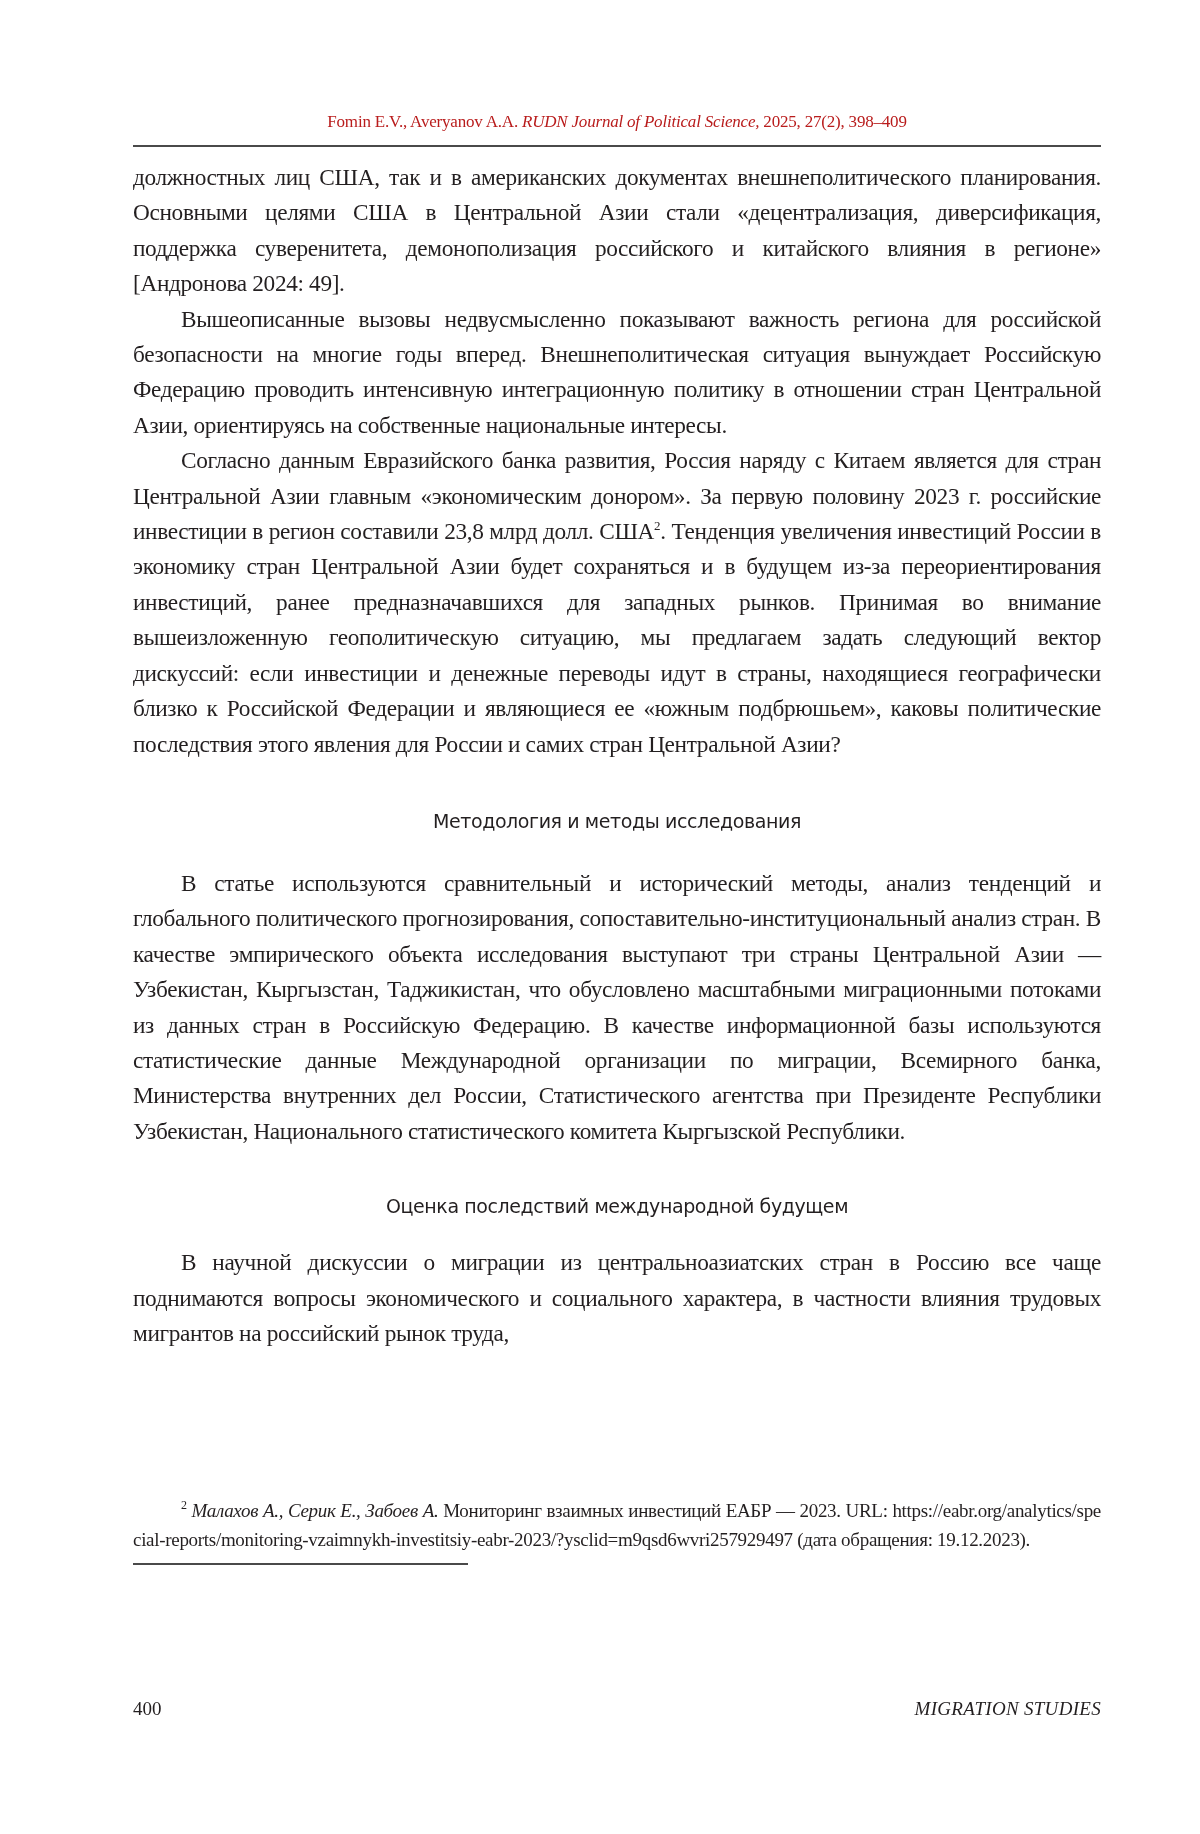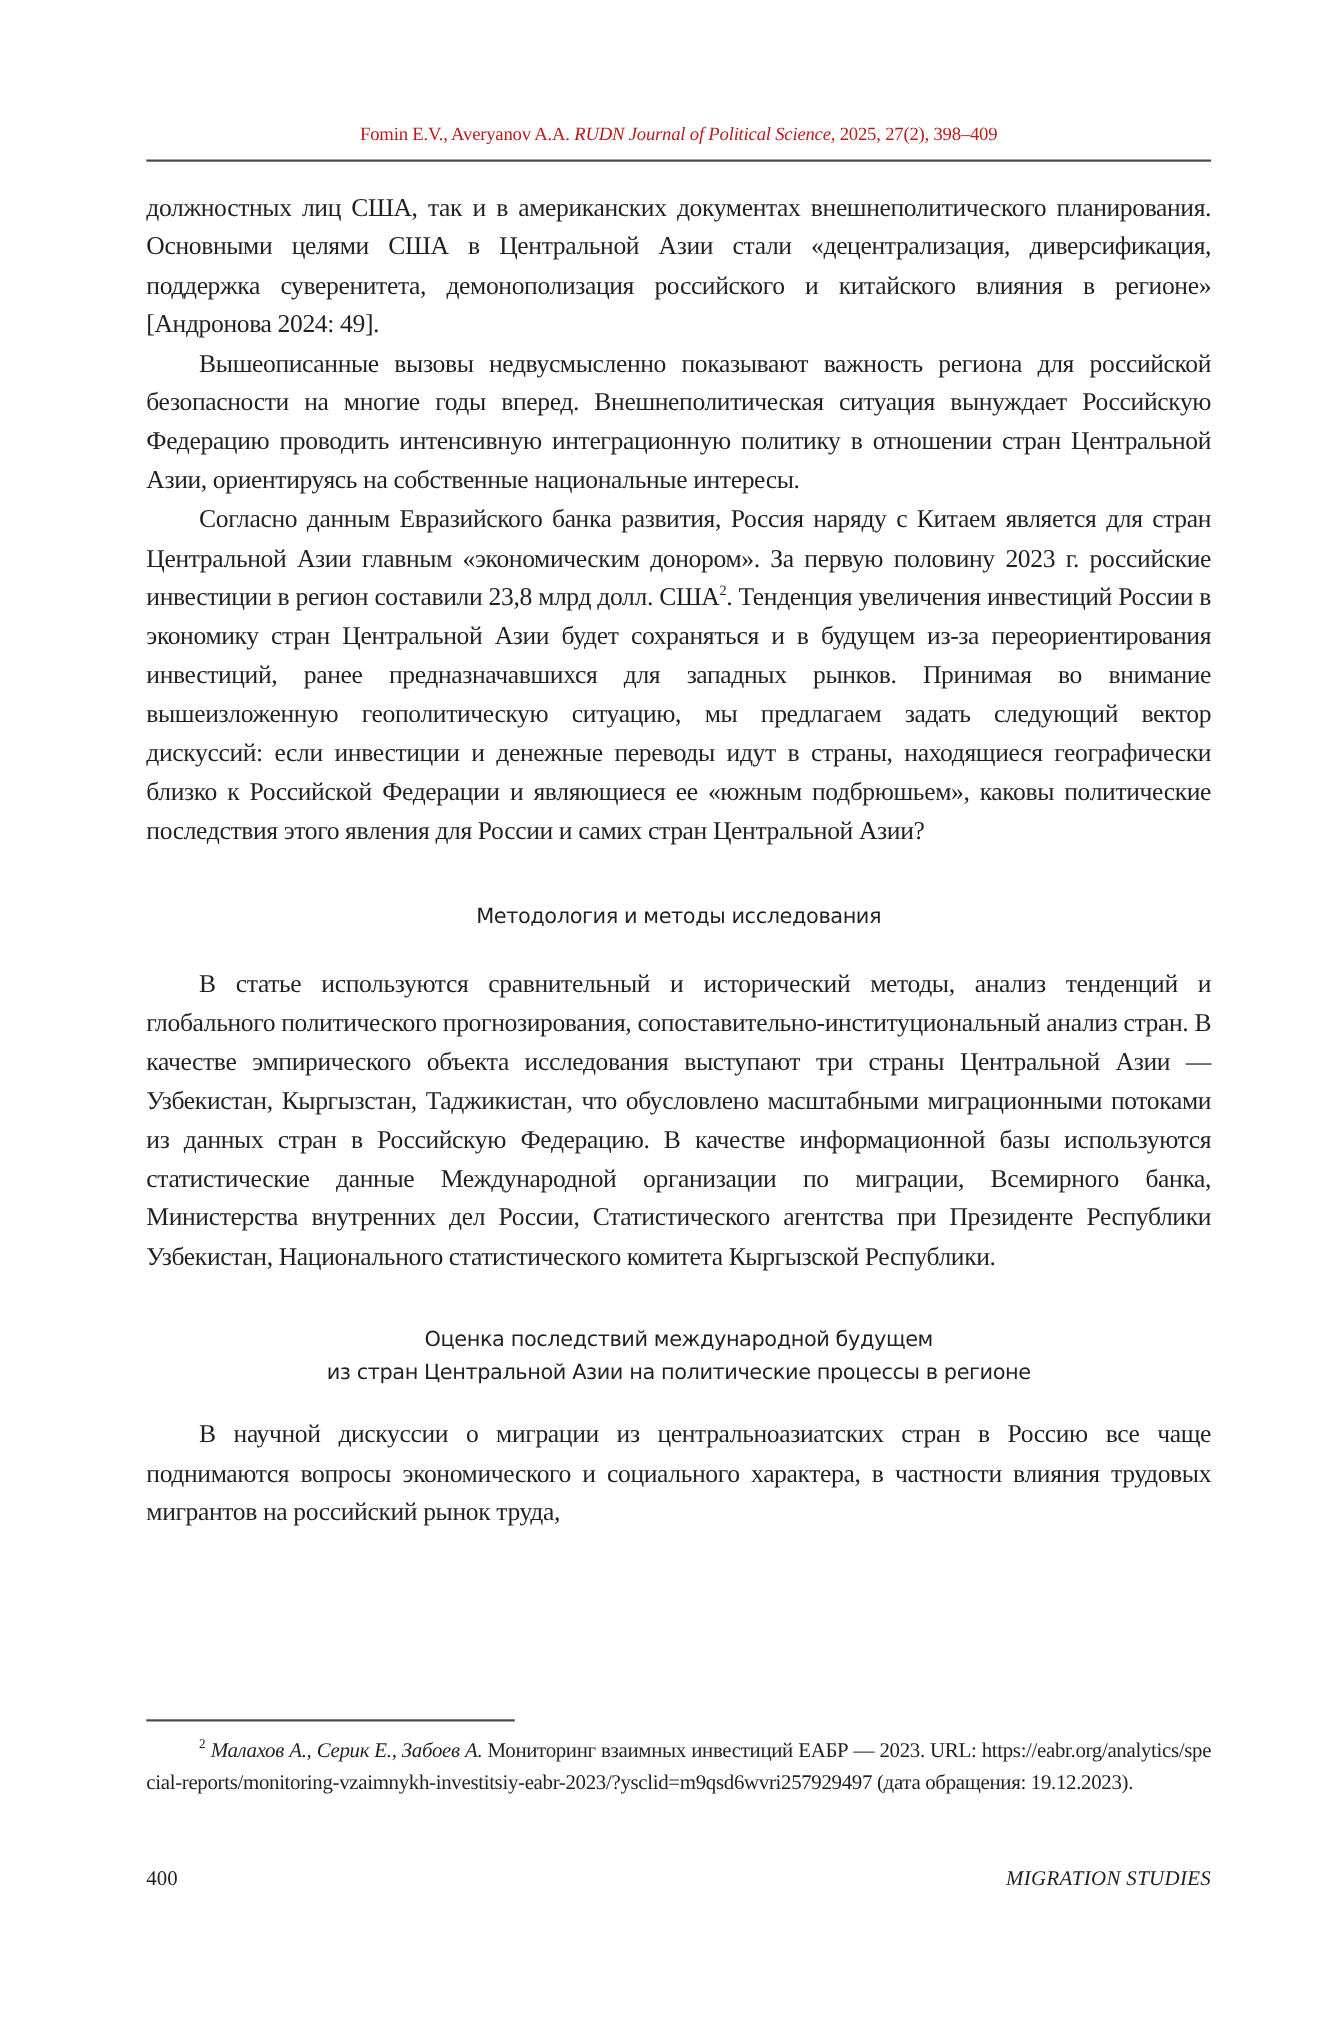--- a/index.html
+++ b/index.html
@@ -37,21 +37,21 @@
     .header-rule {
       position: absolute;
       top: 145px;
       left: 0;
       width: 968px;
       height: 2px;
       background: #4a4a4a;
     }
     .body-text {
       position: absolute;
-      top: 172px;
+      top: 160px;
       left: 0;
       width: 968px;
     }
     p.para {
       margin: 0;
       font-size: 23.3px;
       line-height: 35.4px;
       text-align: justify;
       text-align-last: left;
       letter-spacing: -0.35px;
@@ -79,21 +79,21 @@
     .footnote-rule {
       position: absolute;
       top: 1563px;
       left: 0;
       width: 335px;
       height: 2px;
       background: #4a4a4a;
     }
     .footnote {
       position: absolute;
-      top: 1578px;
+      top: 1497px;
       left: 0;
       width: 968px;
       font-size: 19px;
       line-height: 28.5px;
       text-align: justify;
       text-align-last: left;
       letter-spacing: -0.3px;
     }
     .footnote .fn-first {
       text-indent: 48px;
@@ -140,21 +140,21 @@
     <p class="para">должностных лиц США, так и в американских документах внешнеполитиче­ского планирования. Основными целями США в Центральной Азии стали «де­централизация, диверсификация, поддержка суверенитета, демонополизация российского и китайского влияния в регионе» [Андронова 2024: 49].</p>
 
     <p class="para indent">Вышеописанные вызовы недвусмысленно показывают важность региона для российской безопасности на многие годы вперед. Внешнеполитическая си­туация вынуждает Российскую Федерацию проводить интенсивную интеграци­онную политику в отношении стран Центральной Азии, ориентируясь на соб­ственные национальные интересы.</p>
 
     <p class="para indent"><span>Согласно данным Евразийского банка развития, Россия наряду с Китаем является для стран Центральной Азии главным «экономическим доно­ром». За первую половину 2023 г. российские инвестиции в регион составили 23,8 млрд долл. США</span><sup class="fnref">2</sup><span>. Тенденция увеличения инвестиций России в экономику стран Центральной Азии будет сохраняться и в будущем из-за переориентиро­вания инвестиций, ранее предназначавшихся для западных рынков. Принимая во внимание вышеизложенную геополитическую ситуацию, мы предлагаем за­дать следующий вектор дискуссий: если инвестиции и денежные переводы идут в страны, находящиеся географически близко к Российской Федерации и явля­ющиеся ее «южным подбрюшьем», каковы политические последствия этого яв­ления для России и самих стран Центральной Азии?</span></p>
 
     <h2 class="section-heading h1">Методология и методы исследования</h2>
 
     <p class="para indent">В статье используются сравнительный и исторический методы, анализ тенденций и глобального политического прогнозирования, сопоставительно-институциональный анализ стран. В качестве эмпирического объекта исследо­вания выступают три страны Центральной Азии — Узбекистан, Кыргызстан, Таджикистан, что обусловлено масштабными миграционными потоками из дан­ных стран в Российскую Федерацию. В качестве информационной базы исполь­зуются статистические данные Международной организации по миграции, Всемирного банка, Министерства внутренних дел России, Статистического агентства при Президенте Республики Узбекистан, Национального статистиче­ского комитета Кыргызской Республики.</p>
 
-    <h2 class="section-heading h2"><span>Оценка последствий международной будущем</span><br><span>из стран Центральной Азии на политические процессы в регионе</span></h2>
+    <h2 class="section-heading h2"><span>Оценка последствий международной будущем</span><br></h2>
 
     <p class="para indent">В научной дискуссии о миграции из центральноазиатских стран в Россию все чаще поднимаются вопросы экономического и социального характе­ра, в частности влияния трудовых мигрантов на российский рынок труда,</p>
   </div>
 
   <div class="footnote-rule"></div>
 
   <div class="footnote">
     <div class="fn-first"><sup>2</sup> <span class="authors">Малахов А., Серик Е., Забоев А.</span> <span>Мониторинг взаимных инвестиций ЕАБР — 2023.</span> <span>URL:</span> <span class="url">https://eabr.org/analytics/special-reports/monitoring-vzaimnykh-investitsiy-eabr-2023/?ysclid=m9qsd6wvri257929497</span> <span>(дата обращения: 19.12.2023).</span></div>
   </div>
 

